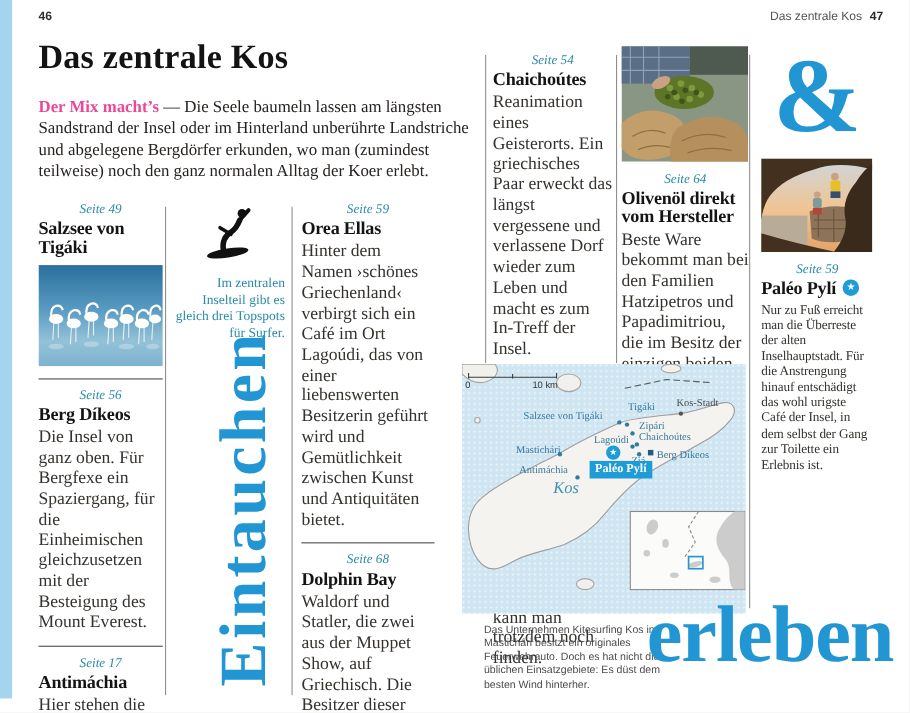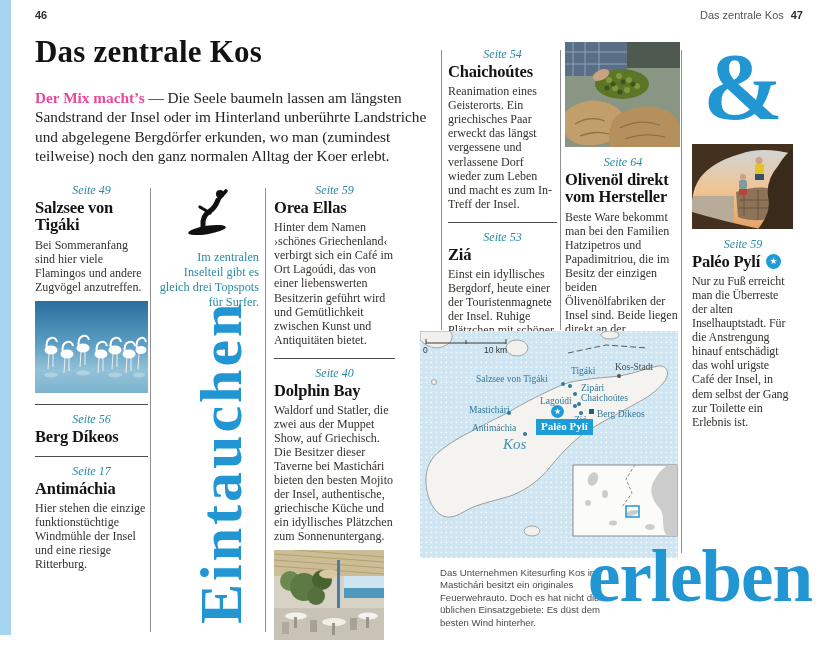--- a/index.html
+++ b/index.html
@@ -19,21 +19,21 @@
 
   .col{position:absolute;}
   .col1{left:35px;top:184px;width:113px;}
   .col3{left:274px;top:184px;width:121px;}
   .col4{left:448px;top:48px;width:109px;}
   .col5{left:565px;top:42px;width:116px;}
   .colR{left:692px;top:38px;width:102px;}
 
   .entry .seite{font-style:italic;font-size:12px;color:#2a8aa6;margin:0 0 2px;line-height:1.1;text-align:center;}
   .entry h3{margin:0 0 4px;font-size:16.5px;line-height:1.04;color:#141414;font-weight:700;letter-spacing:-.2px;}
-  .entry p{margin:0;font-size:12px;line-height:1.17;color:#35312d;}
+  .entry p{margin:0;font-size:16px;line-height:1.17;color:#35312d;}
   .colR .entry p{font-size:12px;letter-spacing:-.1px;}
   .divider{height:0;border:0;border-top:1px solid #4c4c4c;margin:11px 0 8px;}
   .photo{display:block;margin:7px 0 0;}
   .photo.first{margin:0 0 9px;}
 
   .vrule{position:absolute;width:1px;background:#8f8f8f;}
 
   .surf-block{position:absolute;left:155px;top:186px;width:104px;}
   .surf-icon{display:block;margin:0 auto 12px;}
   .surf-note{font-size:12.3px;line-height:1.22;color:#2a8aa6;text-align:right;}
@@ -92,21 +92,20 @@
   <div class="vrule" style="left:150px;top:188px;height:444px"></div>
   <div class="vrule" style="left:265px;top:188px;height:444px"></div>
   <div class="vrule" style="left:441px;top:50px;height:280px"></div>
   <div class="vrule" style="left:560px;top:50px;height:280px"></div>
   <div class="vrule" style="left:681px;top:50px;height:503px"></div>
 
   <div class="col col1">
     <section class="entry">
       <div class="seite">Seite 49</div>
       <h3>Salzsee von Tigáki</h3>
-      <p>Bei Sommeranfang sind hier viele Flamingos und andere Zugvögel anzutreffen.</p>
     </section>
     <svg class="photo" width="113" height="92" viewBox="0 0 113 92" aria-hidden="true">
       <defs>
           <linearGradient id="fg" x1="0" y1="0" x2="0" y2="1">
         <stop offset="0" stop-color="#2a6f9e"></stop>
             <stop offset="0.45" stop-color="#5a9cc2"></stop>
         <stop offset="0.75" stop-color="#93c2d8"></stop>
             <stop offset="1" stop-color="#7db3cf"></stop>
       </linearGradient>
         </defs>
@@ -148,20 +147,21 @@
         <ellipse cx="16" cy="74" rx="7" ry="2.5"></ellipse>
           <ellipse cx="48" cy="72" rx="7" ry="2.5"></ellipse>
         <ellipse cx="80" cy="74" rx="7" ry="2.5"></ellipse>
           <ellipse cx="104" cy="74" rx="6" ry="2.5"></ellipse>
       </g>
     </svg>
     <hr class="divider">
     <section class="entry">
       <div class="seite">Seite 56</div>
       <h3>Berg Díkeos</h3>
+      <p>Die Insel von ganz oben. Für Bergfexe ein Spaziergang, für die Einheimischen gleichzusetzen mit der Besteigung des Mount Everest.</p>
     </section>
     <hr class="divider">
     <section class="entry">
       <div class="seite">Seite 17</div>
       <h3>Antimáchia</h3>
       <p>Hier stehen die einzige funktionstüchtige Windmühle der Insel und eine riesige Ritterburg.</p>
     </section>
   </div>
 
   <div class="surf-block">
@@ -177,21 +177,21 @@
   <div class="vword">Eintauchen</div>
 
   <div class="col col3">
     <section class="entry">
       <div class="seite">Seite 59</div>
       <h3>Orea Ellas</h3>
       <p>Hinter dem Namen ›schönes Griechenland‹ verbirgt sich ein Café im Ort Lagoúdi, das von einer liebenswerten Besitzerin geführt wird und Gemütlichkeit zwischen Kunst und Antiquitäten bietet.</p>
     </section>
     <hr class="divider">
     <section class="entry">
-      <div class="seite">Seite 40</div>
+      <div class="seite">Seite 68</div>
       <h3>Dolphin Bay</h3>
       <p>Waldorf und Statler, die zwei aus der Muppet Show, auf Griechisch. Die Besitzer dieser Taverne bei Mastichári bieten den besten Mojito der Insel, authentische, griechische Küche und ein idyllisches Plätzchen zum Sonnenuntergang.</p>
     </section>
     <svg class="photo" width="110" height="90" viewBox="0 0 110 90" aria-hidden="true">
       <rect width="110" height="90" fill="#d8d2c6"></rect>
       <rect x="70" y="24" width="40" height="14" fill="#cfe4ee"></rect>
       <rect x="70" y="38" width="40" height="10" fill="#4f97bd"></rect>
       <rect width="110" height="26" fill="#cdbd96"></rect>
       <g stroke="#b2a172" stroke-width="1">
         <line x1="0" y1="4" x2="110" y2="12"></line>

